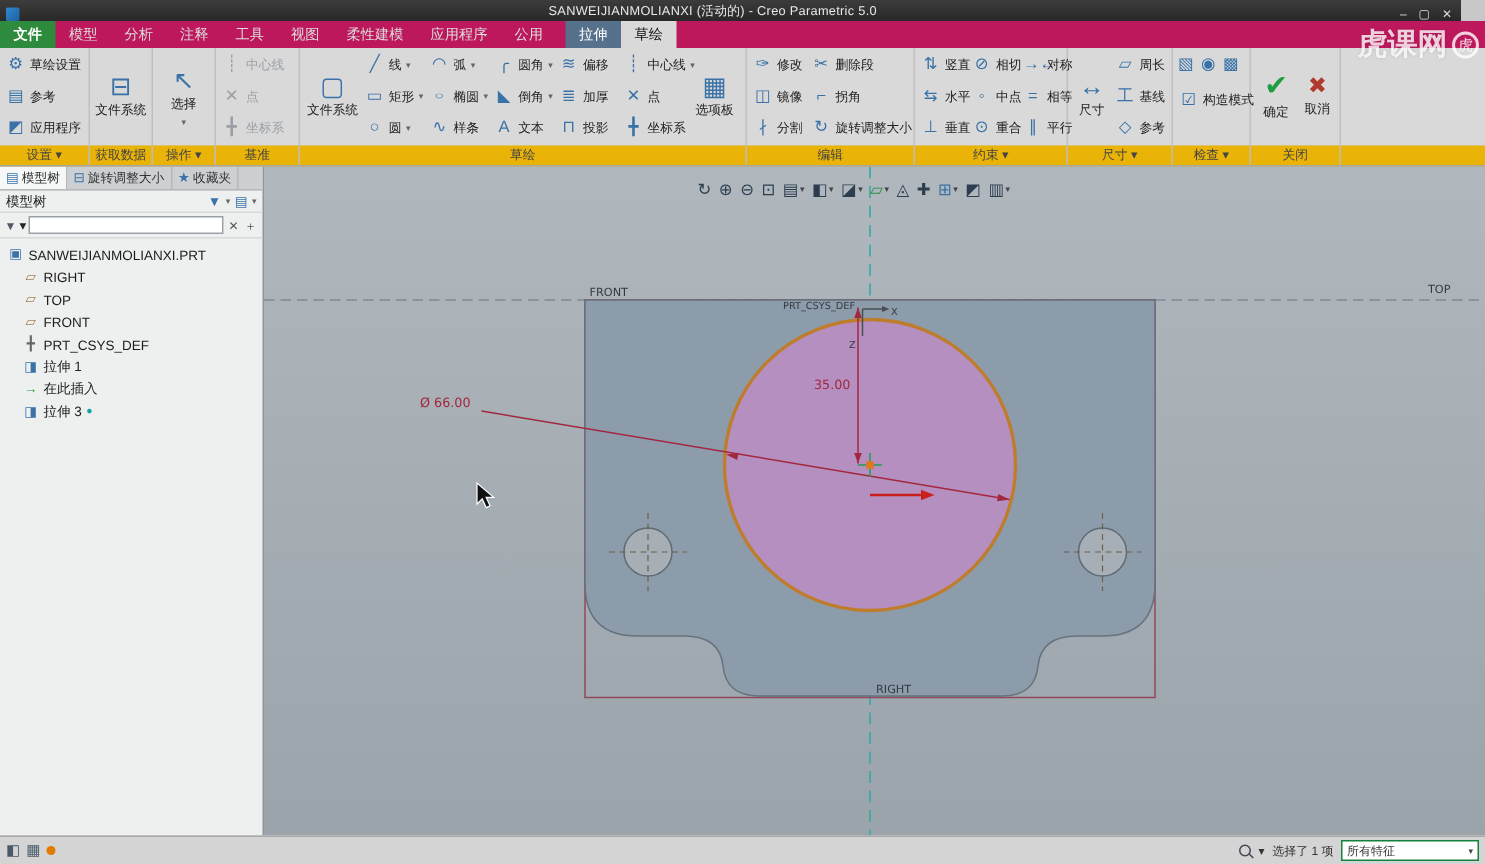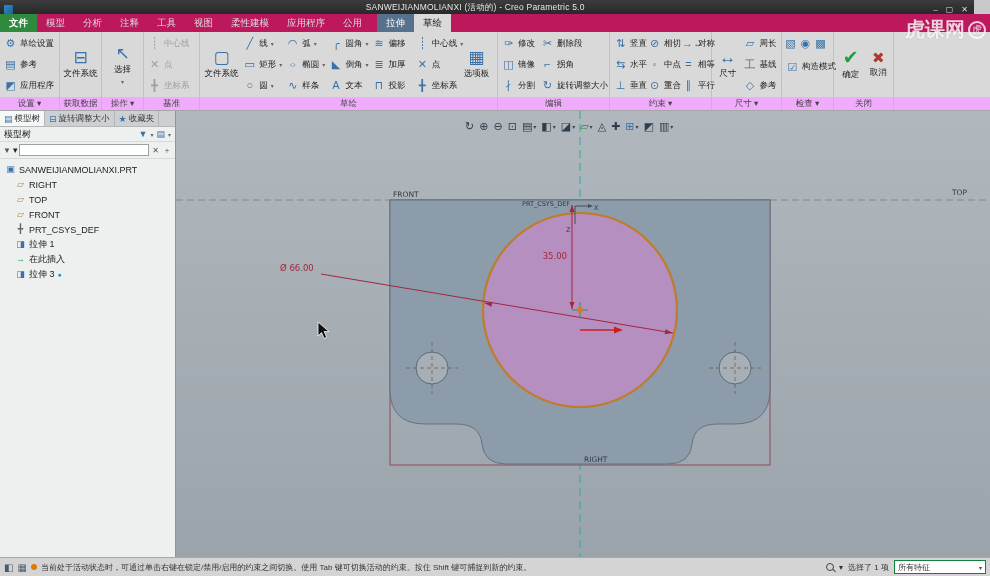--- a/index.html
+++ b/index.html
@@ -33,21 +33,21 @@
 .bic{font-size:17px;color:#3a72a8;line-height:1;}
 .dis .ic,.dis .lb{color:#9aa0a6;}
 .ok-ic{color:#1e9e40;font-size:19px;}
 .cancel-ic{color:#b03a2e;font-size:15px;}
 .w1{width:60px}.w2{width:42px}.w3{width:42px}.w4{width:56px}.w5{width:298px}.w6{width:112px}.w7{width:102px}.w8{width:70px}.w9{width:52px}.w10{width:60px}
 .c44{width:44px}.c68{width:68px}.c34{width:34px}.c40{width:40px}
 .iconrow{display:flex;gap:2px;height:20px;align-items:center;}
 .filler{flex:1;}
 
 
-.grouplabels{position:absolute;top:97px;left:0;right:0;height:14px;background:#f0abfc;border-bottom:1px solid #a6a6a6;display:flex;z-index:5;}
+.grouplabels{position:absolute;top:97px;left:0;right:0;height:14px;background:#eab308;border-bottom:1px solid #a6a6a6;display:flex;z-index:5;}
 .glabel{display:flex;align-items:center;justify-content:center;font-size:8.5px;color:#444;border-right:1px solid #bcbcbc;white-space:nowrap;}
 
 
 .panel{position:absolute;top:111px;left:0;width:176px;bottom:19px;background:#eef0f0;border-right:1px solid #8f9598;display:flex;flex-direction:column;z-index:4;}
 .ptabs{display:flex;height:16px;background:#cdd0d2;border-bottom:1px solid #b5b8ba;}
 .ptab{display:flex;align-items:center;gap:2px;padding:0 4px;font-size:8.5px;color:#333;border-right:1px solid #b5b8ba;white-space:nowrap;}
 .ptab .pic{font-size:9px;color:#3a72a8;}
 .ptab.active{background:#f6f7f7;}
 .phead{height:15px;display:flex;align-items:center;gap:3px;padding:0 4px;font-size:9px;border-bottom:1px solid #d7d9da;}
 .phead .hic{font-size:9px;color:#3a72a8;}
@@ -566,21 +566,20 @@
         <span>▥</span>
         <span class="carr">▾</span>
       </span>
   </div>
 </div>
 
 <div class="statusbar">
   <span class="sic">◧</span>
   <span class="sic">▦</span>
   <span class="status-dot"></span>
-  <span class="smsg">当前处于活动状态时，可通过单击右键在锁定/禁用/启用的约束之间切换。使用 Tab 键可切换活动的约束。按住 Shift 键可捕捉到新的约束。</span>
   <span class="sright">
     <span class="mag"></span>
     <span class="harr">▾</span>
     <span>选择了 1 项</span>
     <span class="sdrop">
       <span>所有特征</span>
       <span class="darr">▾</span>
     </span>
   </span>
 </div>

